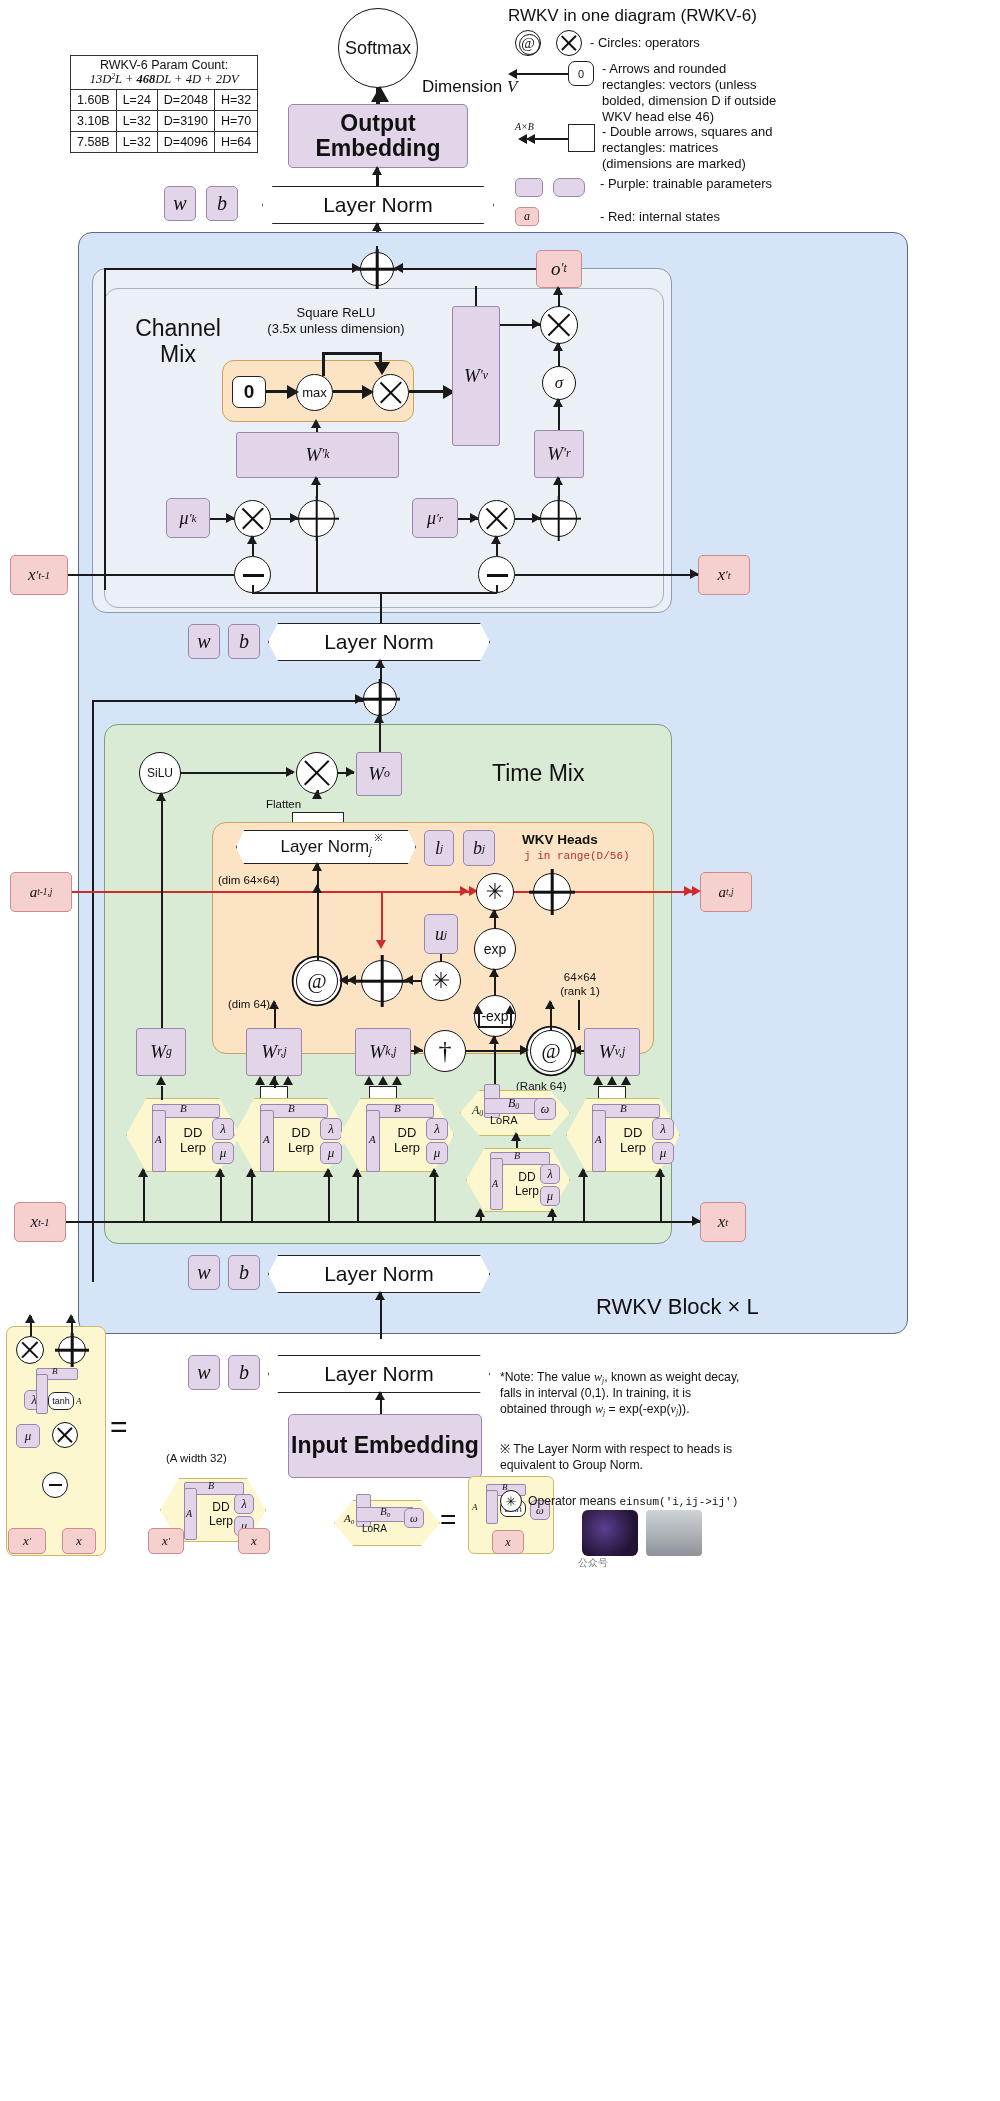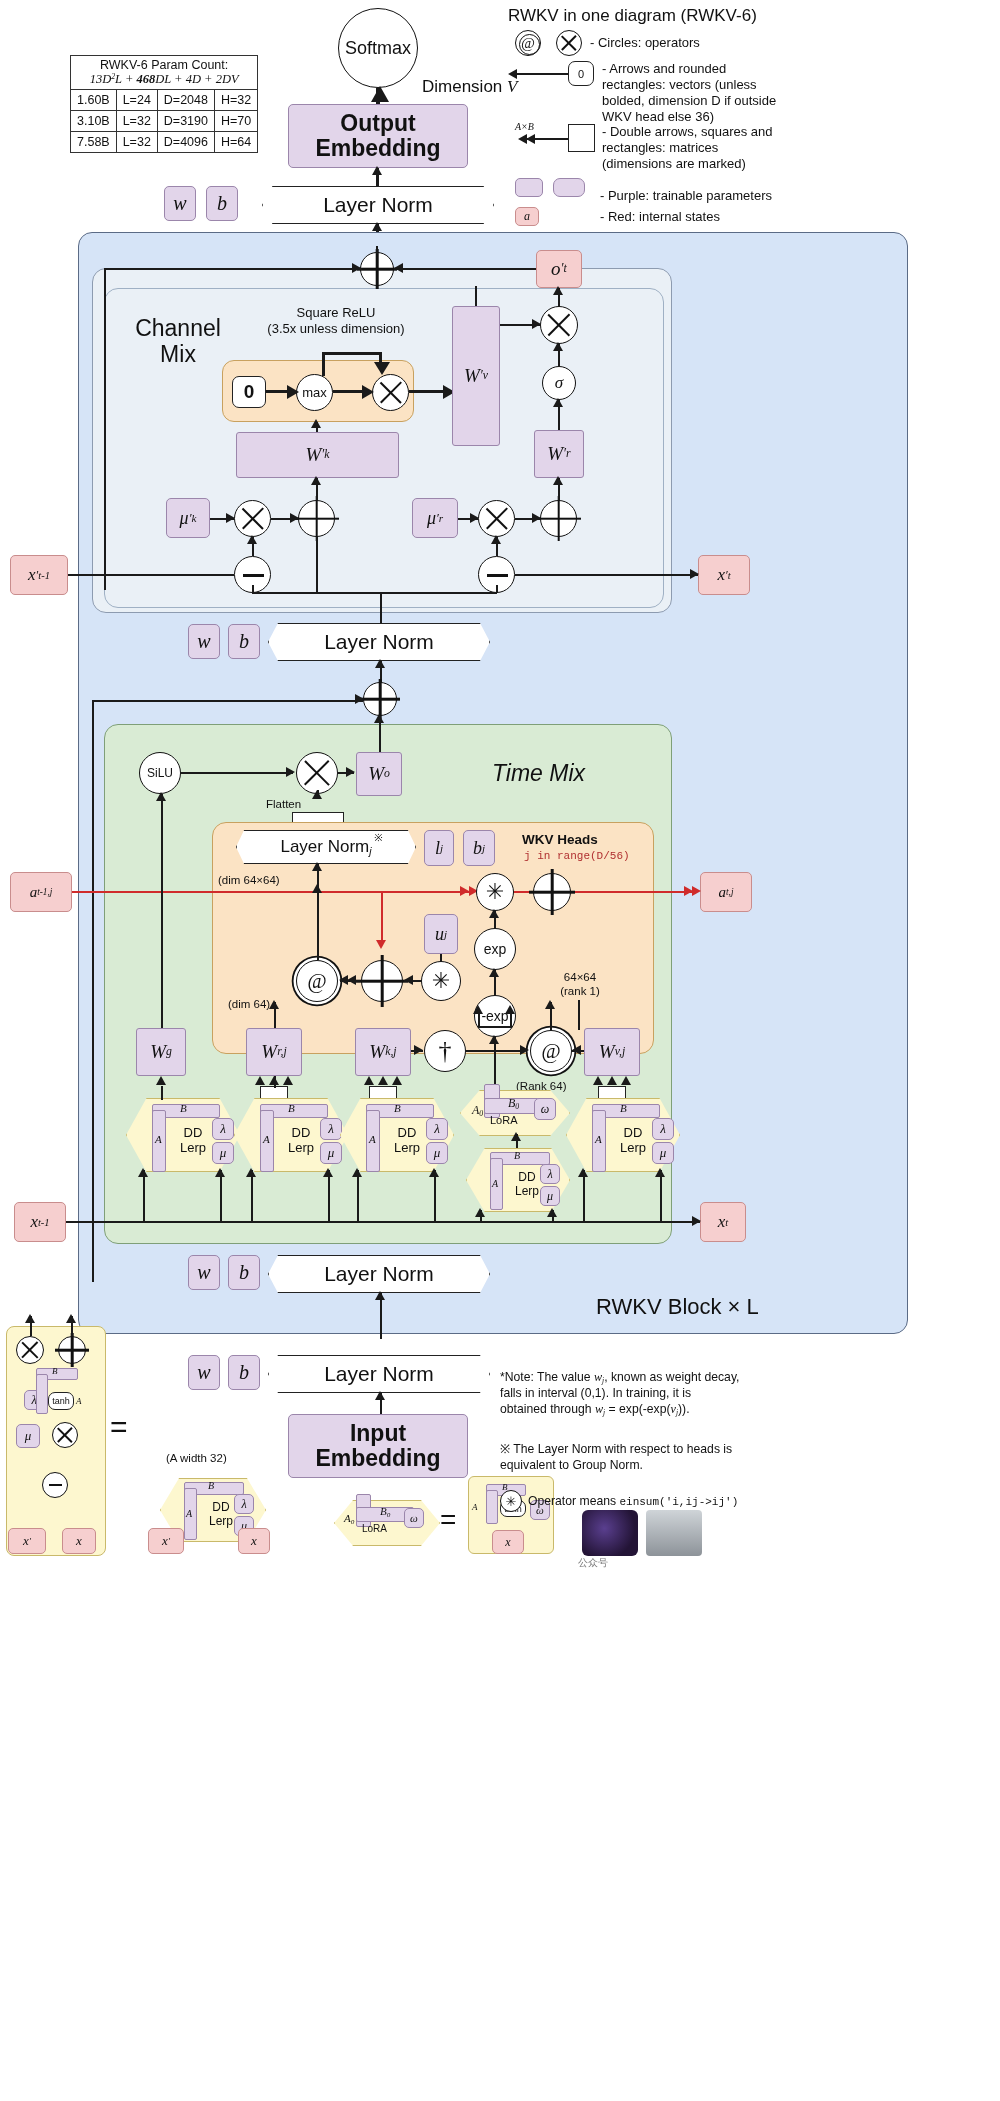--- a/index.html
+++ b/index.html
@@ -100,32 +100,32 @@
 <div class="abs circle ctr" style="left:515px;top:30px;width:26px;height:26px;">
   <span class="mi" style="font-size:15px;">@</span>
   <span class="abs" style="left:2.5px;top:2.5px;width:21px;height:21px;border:1.4px solid #111;border-radius:50%;"></span>
 </div>
 <div class="abs circle opx" style="left:556px;top:30px;width:26px;height:26px;"></div>
 <div class="abs legend" style="left:590px;top:35px;">- Circles: operators</div>
 
 <div class="abs ln" style="left:516px;top:73px;width:52px;height:1.6px;"></div>
 <div class="abs arrL" style="left:508px;top:69px;"></div>
 <div class="abs white-round ctr" style="left:568px;top:61px;width:26px;height:25px;font-size:11px;">0</div>
-<div class="abs legend" style="left:602px;top:61px;width:175px;">- Arrows and rounded rectangles: vectors (unless bolded, dimension D if outside WKV head else 36)</div>
+<div class="abs legend" style="left:602px;top:61px;width:175px;">- Arrows and rounded rectangles: vectors (unless bolded, dimension D if outside WKV head else 46)</div>
 
 <div class="abs mi" style="left:515px;top:121px;font-size:10px;">A×B</div>
 <div class="abs ln" style="left:525px;top:138px;width:44px;height:1.6px;"></div>
 <div class="abs arrL" style="left:518px;top:134px;"></div>
 <div class="abs arrL" style="left:526px;top:134px;"></div>
 <div class="abs plain-box" style="left:568px;top:124px;width:27px;height:28px;"></div>
 <div class="abs legend" style="left:602px;top:124px;width:190px;">- Double arrows, squares and rectangles: matrices (dimensions are marked)</div>
 
 <div class="abs purple" style="left:515px;top:178px;width:28px;height:19px;"></div>
 <div class="abs purple" style="left:553px;top:178px;width:32px;height:19px;border-radius:7px;"></div>
-<div class="abs legend" style="left:600px;top:188px;">- Purple: trainable parameters</div>
+<div class="abs legend" style="left:600px;top:176px;">- Purple: trainable parameters</div>
 
 <div class="abs red ctr mi" style="left:515px;top:207px;width:24px;height:19px;font-size:12px;">a</div>
 <div class="abs legend" style="left:600px;top:209px;">- Red: internal states</div>
 
 <div class="abs circle ctr" style="left:338px;top:8px;width:80px;height:80px;font-size:18px;">Softmax</div>
 <div class="abs" style="left:422px;top:77px;font-size:17px;">Dimension <span class="mi">V</span></div>
 <div class="abs ln" style="left:376px;top:88px;width:4px;height:22px;"></div>
 <div class="abs arrU" style="left:371px;top:86px;border-bottom-width:16px;border-left-width:9px;border-right-width:9px;"></div>
 
 <div class="abs purple ctr" style="left:288px;top:104px;width:180px;height:64px;font-size:23px;font-weight:bold;line-height:1.1;">
@@ -287,21 +287,21 @@
 <div class="abs chev" style="left:268px;top:623px;width:222px;height:38px;font-size:21px;">Layer Norm</div>
 <div class="abs ln" style="left:380px;top:661px;width:1.8px;height:24px;"></div>
 <div class="abs arrU" style="left:375px;top:659px;"></div>
 
 <div class="abs circle opp" style="left:363px;top:682px;width:34px;height:34px;"></div>
 <div class="abs ln" style="left:92px;top:700px;width:271px;height:1.6px;"></div>
 <div class="abs ln" style="left:92px;top:700px;width:1.6px;height:582px;"></div>
 <div class="abs arrR" style="left:355px;top:694px;"></div>
 
 <div class="abs blockTM" style="left:104px;top:724px;width:568px;height:520px;"></div>
-<div class="abs" style="left:492px;top:760px;font-size:23px;font-style:italic;">Time Mix</div>
+<div class="abs" style="left:492px;top:760px;font-size:23px;">Time Mix</div>
 
 <div class="abs circle ctr" style="left:139px;top:752px;width:42px;height:42px;font-size:12px;">SiLU</div>
 <div class="abs circle opx" style="left:296px;top:752px;width:42px;height:42px;"></div>
 <div class="abs purple ctr mi" style="left:356px;top:752px;width:46px;height:44px;font-size:19px;border-radius:3px;">
   <span>W</span>
     <span class="sub">o</span>
 </div>
 <div class="abs ln" style="left:181px;top:772px;width:112px;height:1.8px;"></div>
 <div class="abs arrR" style="left:286px;top:767px;"></div>
 <div class="abs ln" style="left:338px;top:772px;width:16px;height:1.8px;"></div>
@@ -552,21 +552,21 @@
 <div class="abs chev" style="left:268px;top:1255px;width:222px;height:38px;font-size:21px;">Layer Norm</div>
 <div class="abs ln" style="left:380px;top:1293px;width:1.8px;height:46px;"></div>
 <div class="abs arrU" style="left:375px;top:1291px;"></div>
 
 <div class="abs purple ctr mi" style="left:188px;top:1355px;width:32px;height:35px;font-size:20px;">w</div>
 <div class="abs purple ctr mi" style="left:228px;top:1355px;width:32px;height:35px;font-size:20px;">b</div>
 <div class="abs chev" style="left:268px;top:1355px;width:222px;height:38px;font-size:21px;">Layer Norm</div>
 <div class="abs ln" style="left:380px;top:1393px;width:1.8px;height:22px;"></div>
 <div class="abs arrU" style="left:375px;top:1391px;"></div>
 
-<div class="abs purple ctr" style="left:288px;top:1414px;width:180px;height:64px;font-size:23px;font-weight:bold;line-height:1.1;">
+<div class="abs purple ctr" style="left:288px;top:1414px;width:194px;height:64px;font-size:23px;font-weight:bold;line-height:1.1;">
   <span>Input Embedding</span>
 </div>
 
 <div class="abs" style="left:6px;top:1326px;width:100px;height:230px;background:#fdf7cf;border:1.4px solid #c9b96a;border-radius:8px;"></div>
 <div class="abs circle opx" style="left:16px;top:1336px;width:28px;height:28px;"></div>
 <div class="abs circle opp" style="left:58px;top:1336px;width:28px;height:28px;"></div>
 <div class="abs purple ctr mi" style="left:24px;top:1390px;width:20px;height:20px;font-size:12px;">λ</div>
 <div class="abs purple" style="left:36px;top:1368px;width:42px;height:12px;border-radius:2px;"></div>
 <div class="abs mi" style="left:52px;top:1366px;font-size:9px;">B</div>
 <div class="abs purple" style="left:36px;top:1374px;width:12px;height:40px;border-radius:2px;"></div>

